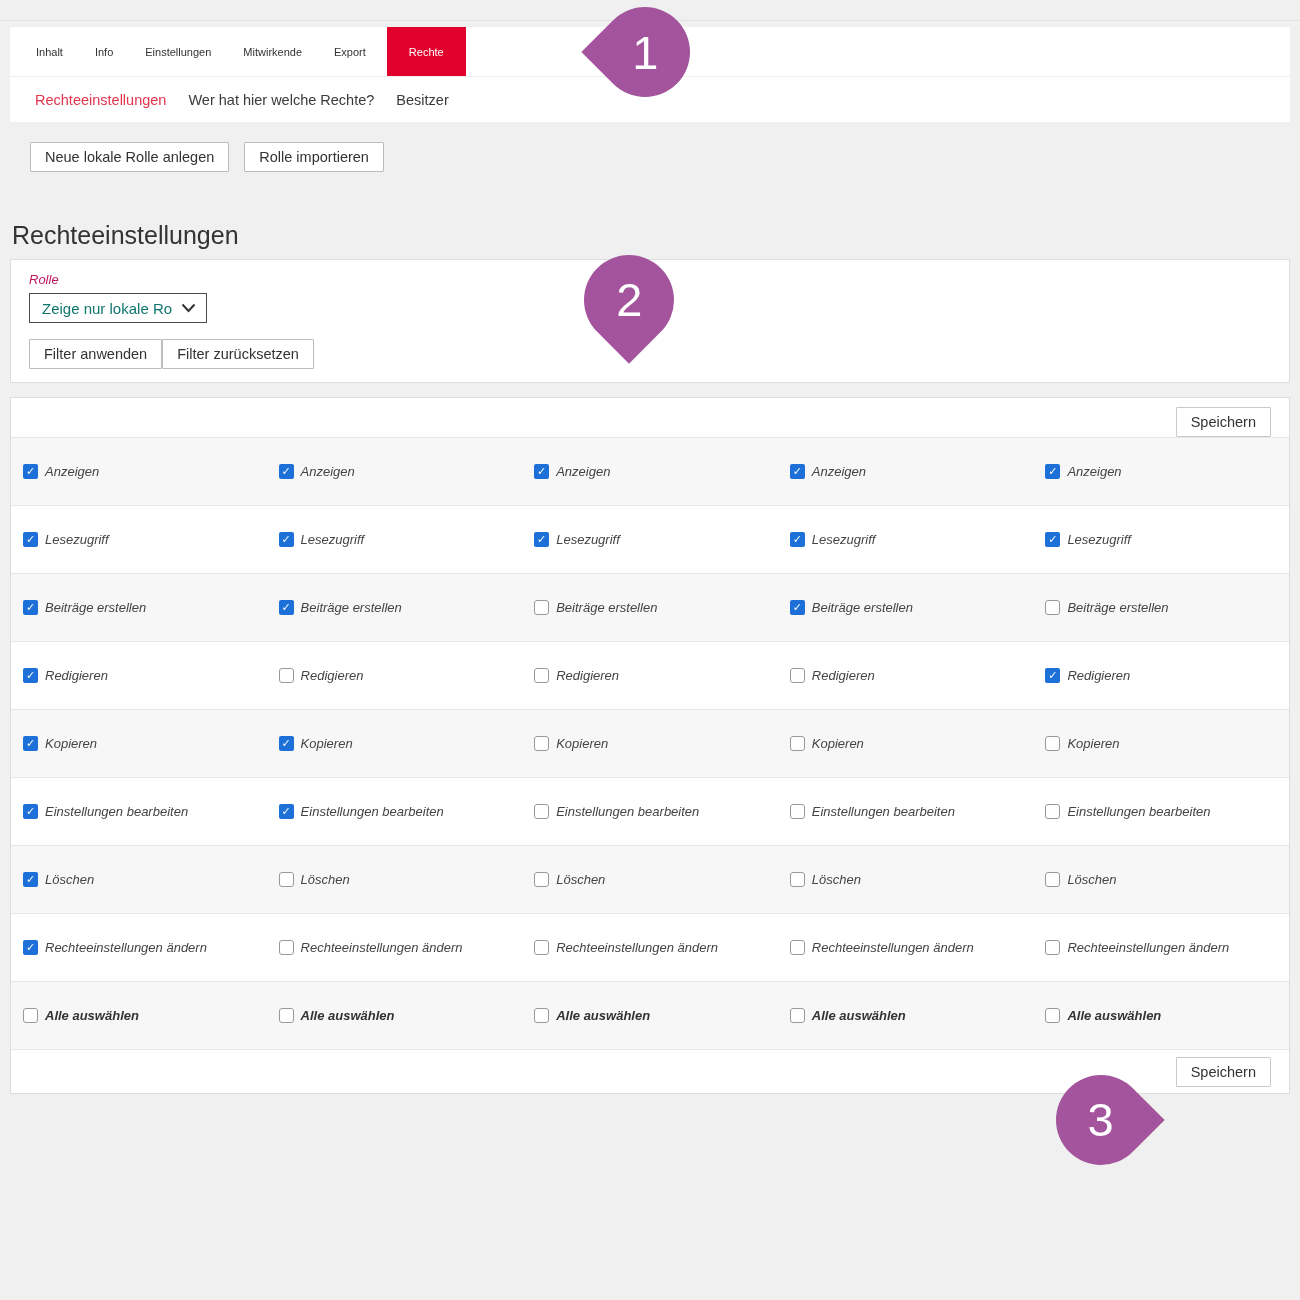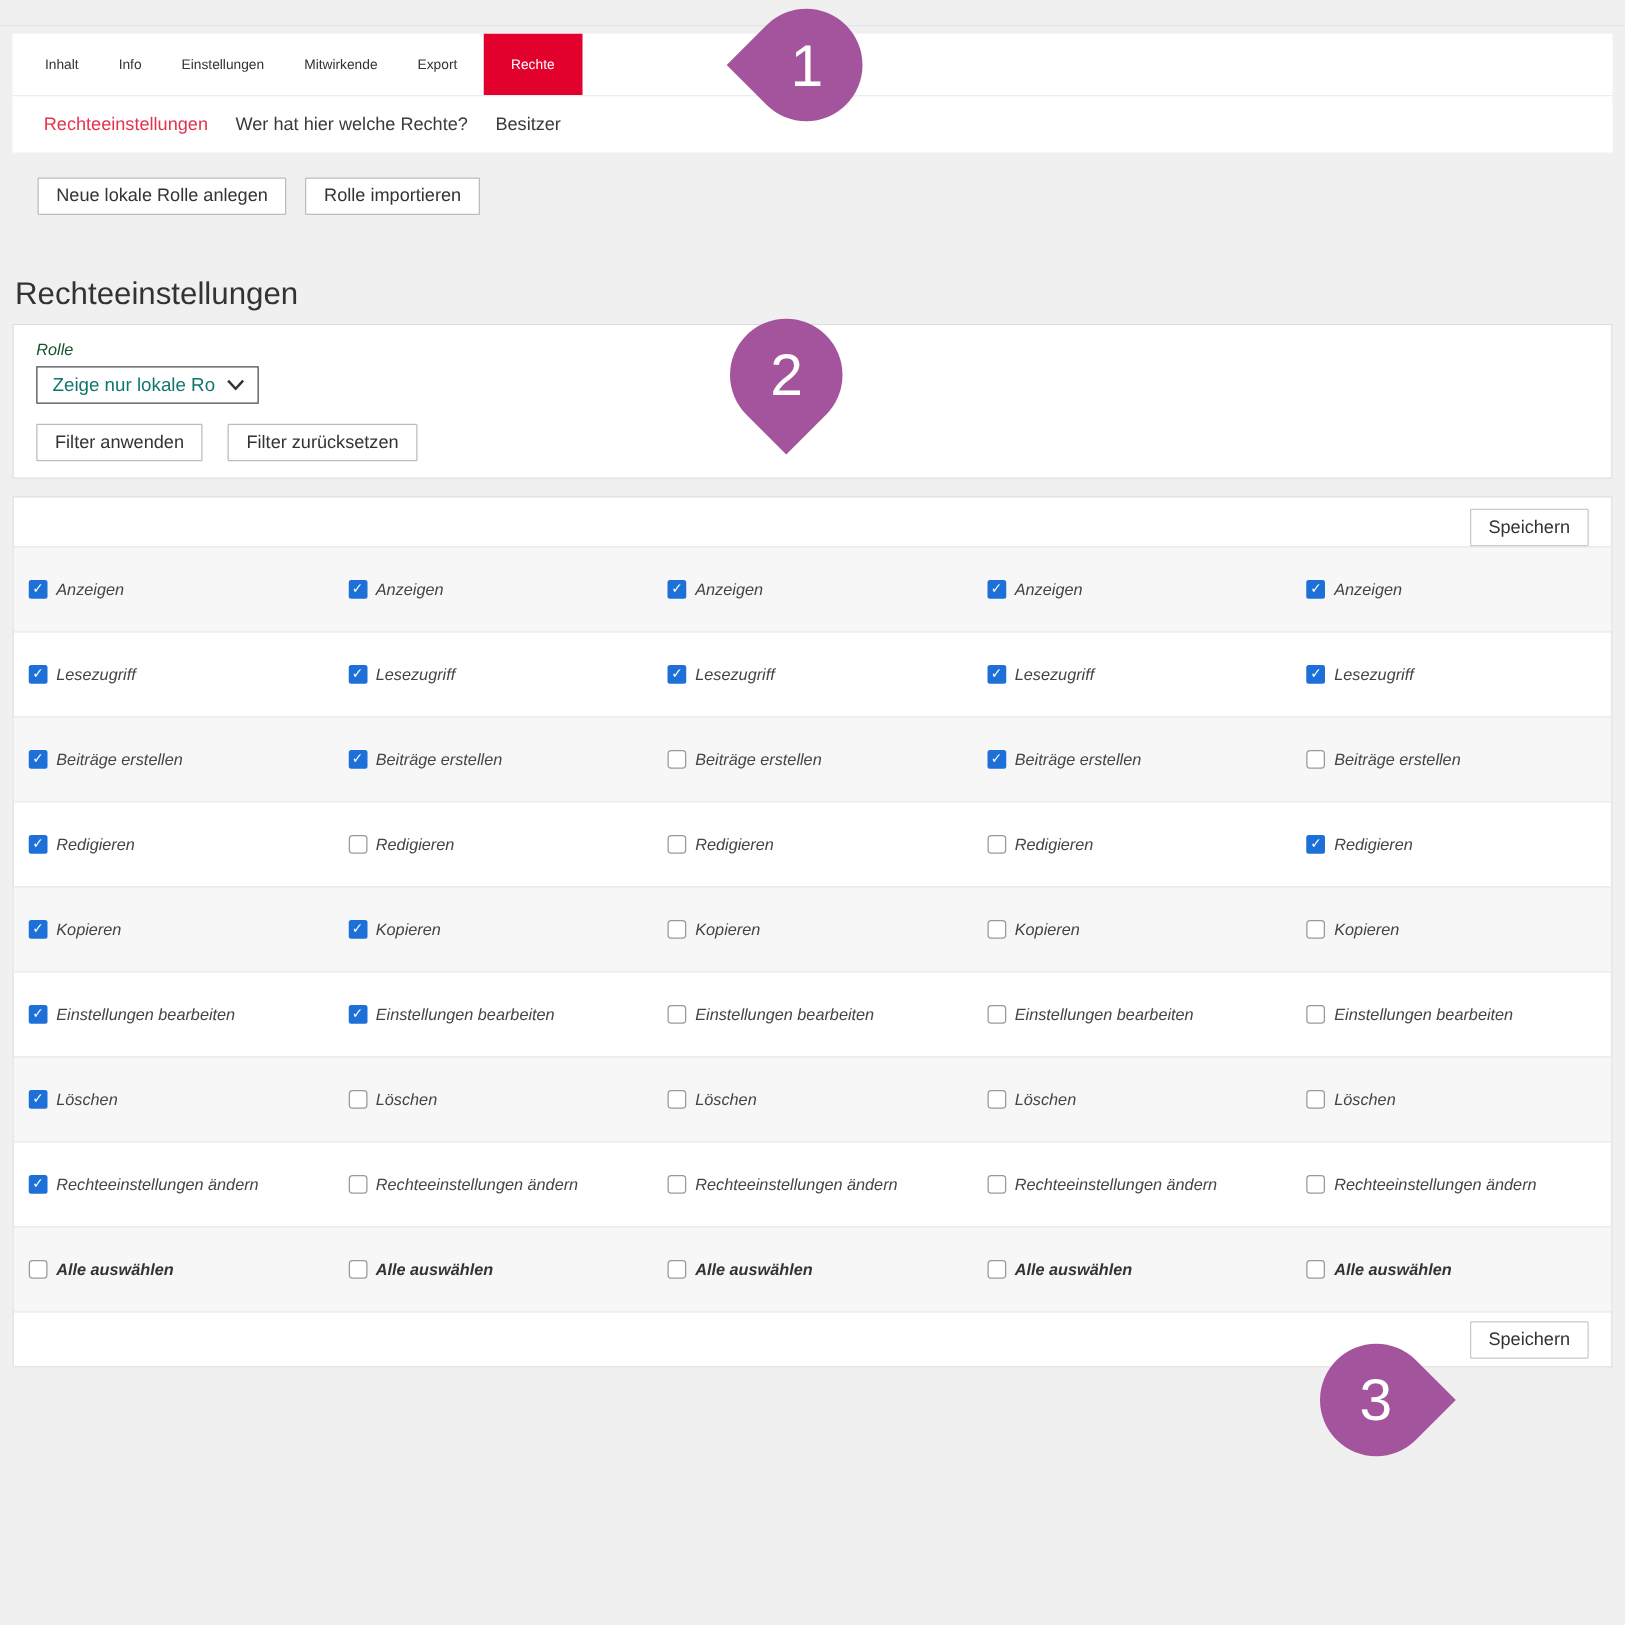--- a/index.html
+++ b/index.html
@@ -28,28 +28,28 @@
     padding: 5px 14px; height: 30px; cursor: pointer; white-space: nowrap;
   }
   .btn.save { border-color: #c9c9c9; }
 
   .page-heading { margin: 49px 0 0 12px; font-size: 25px; font-weight: 500; color: #333; }
 
   .filter-panel {
     margin: 9px 10px 0 10px; background: #fff; border: 1px solid #ddd;
     padding: 12px 18px 13px 18px;
   }
-  .filter-label { font-size: 13px; font-style: italic; color: #14532d; margin-bottom: 6px; }
+  .filter-label { font-size: 13px; font-style: italic; color: #be185d; margin-bottom: 6px; }
   .select-box {
     width: 178px; height: 30px; border: 1px solid #4a4a4a; background: #fff;
     display: flex; align-items: center; justify-content: space-between;
     padding: 0 10px 0 12px; font-size: 15px; color: #0f766e; cursor: pointer;
   }
   .select-box .chev { display: flex; align-items: center; }
-  .filter-btns { margin-top: 16px; display: flex; gap: 20px; }
+  .filter-btns { margin-top: 16px; display: flex; gap: 0; }
 
   .table-panel { margin: 14px 10px 0 10px; background: #fff; border: 1px solid #ddd; }
   .panel-save-top { display: flex; justify-content: flex-end; padding: 9px 18px 0 0; }
   .col-headers {
     display: grid; grid-template-columns: repeat(5, 1fr);
     margin-top: 16px; padding-bottom: 11px;
   }
   .col-h { padding-left: 12px; font-size: 16px; font-weight: 600; color: #1d1d1d; }
   .col-h.muted { color: #8c8c8c; font-weight: 400; }
 

